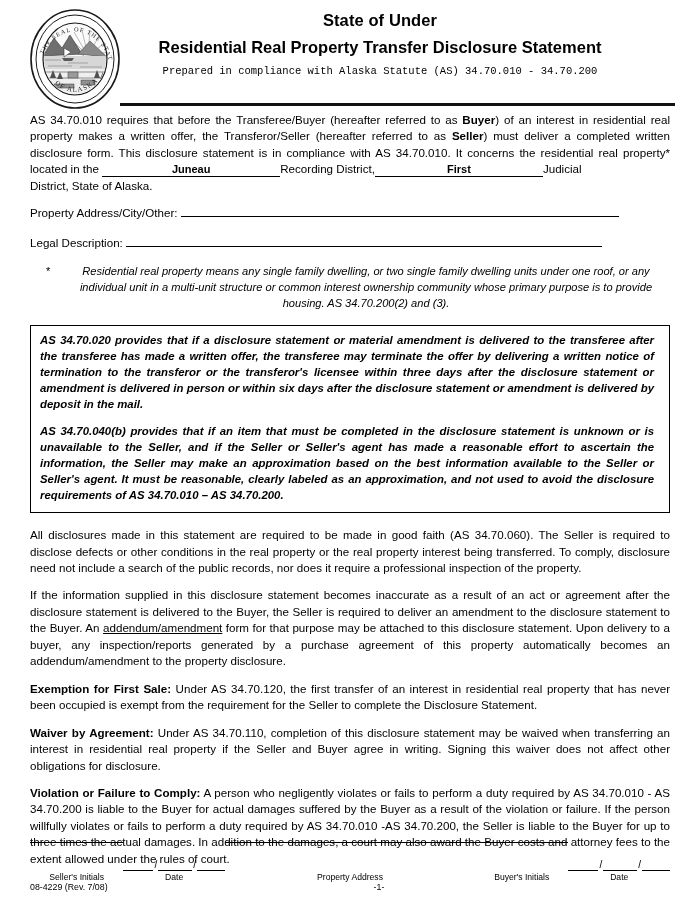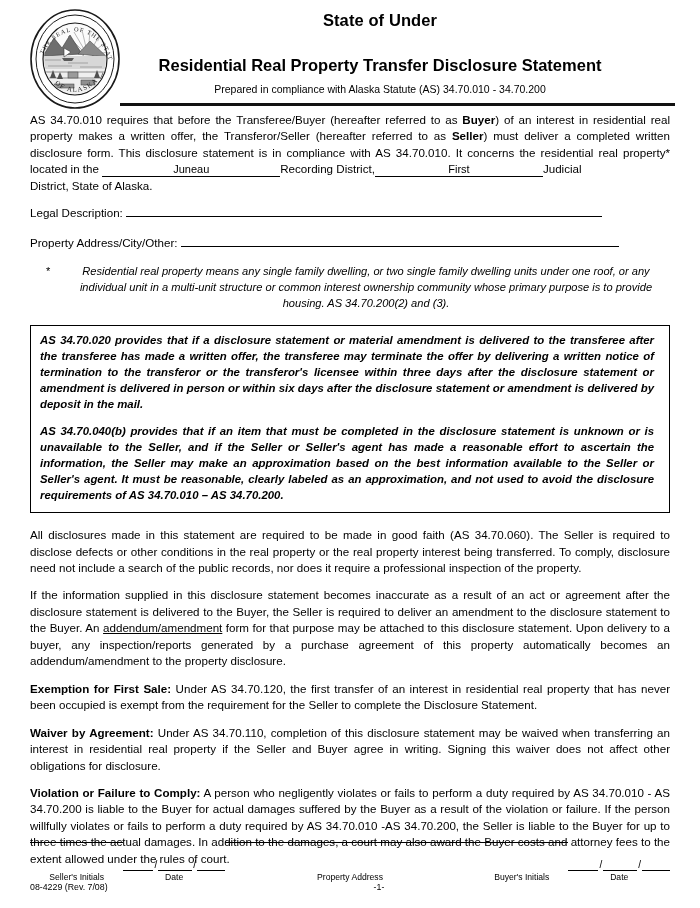--- a/index.html
+++ b/index.html
@@ -43,27 +43,28 @@
   }
   .title-main {
     font-size: 16.5px;
     font-weight: bold;
     letter-spacing: .1px;
     line-height: 1.25;
   }
   .title-sub {
     font-size: 16.5px;
     font-weight: bold;
-    margin-top: 24px;
+    margin-top: 6px;
     line-height: 1.25;
   }
   .title-note {
     font-size: 10.5px;
     margin-top: 8px;
     font-weight: normal;
+    font-family: Liberation Mono, monospace;
   }
   .rule-thick {
     position: absolute;
     left: 90px;
     right: -5px;
     top: 103px;
     height: 3px;
     background: #111;
   }
 
@@ -84,21 +85,21 @@
   }
   .para.tight { margin-bottom: 0; }
   b, .b { font-weight: bold; }
   u, .u { text-decoration: underline; }
 
   
   .blank {
     display: inline-block;
     border-bottom: 1.3px solid #000;
     text-align: center;
-    font-weight: normal;
+    font-weight: bold;
     font-size: 11px;
     vertical-align: baseline;
     line-height: 1.1;
     padding-bottom: 1px;
   }
   .blank.w-rec { width: 178px; }
   .blank.w-jud { width: 168px; }
   .blank.w-legal { width: 476px; }
   .blank.w-addr { width: 438px; }
 
@@ -285,25 +286,25 @@
     </div>
 
     <div class="rule-thick"></div>
   </div>
 
 
   <p class="para tight"><span>AS 34.70.010 requires that before the Transferee/Buyer (hereafter referred to as </span><b>Buyer</b><span>) of an interest in residential real property makes a written offer, the Transferor/Seller (hereafter referred to as </span><b>Seller</b><span>) must deliver a completed written disclosure form.  This disclosure statement is in compliance with AS 34.70.010.  It concerns the residential real property* located in the </span><span class="blank w-rec">Juneau</span><span>Recording District,</span><span class="blank w-jud">First</span><span>Judicial</span></p>
 
   <p class="para">District, State of Alaska.</p>
 
+  <div class="field-row"><span>Property Address/City/Other:</span>
+    <span class="blank w-addr"></span></div>
+
   <div class="field-row"><span>Legal Description:</span>
     <span class="blank w-legal"></span></div>
-
-  <div class="field-row"><span>Property Address/City/Other:</span>
-    <span class="blank w-addr"></span></div>
 
   <div class="footnote">
     <span class="star">*</span>
     <span class="ftext">Residential real property means any single family dwelling, or two single family dwelling units under one roof, or any individual unit in a multi-unit structure or common interest ownership community whose primary purpose is to provide housing.  AS 34.70.200(2) and (3).</span>
   </div>
 
   <div class="statute-box">
     <p class="statute-p">AS 34.70.020 provides that if a disclosure statement or material amendment is delivered to the transferee after the transferee has made a written offer, the transferee may terminate the offer by delivering a written notice of termination to the transferor or the transferor's licensee within three days after the disclosure statement or amendment is delivered in person or within six days after the disclosure statement or amendment is delivered by deposit in the mail.</p>
     <p class="statute-p">AS 34.70.040(b) provides that if an item that must be completed in the disclosure statement is unknown or is unavailable to the Seller, and if the Seller or Seller's agent has made a reasonable effort to ascertain the information, the Seller may make an approximation based on the best information available to the Seller or Seller's agent.  It must be reasonable, clearly labeled as an approximation, and not used to avoid the disclosure requirements of AS 34.70.010 – AS 34.70.200.</p>
   </div>

